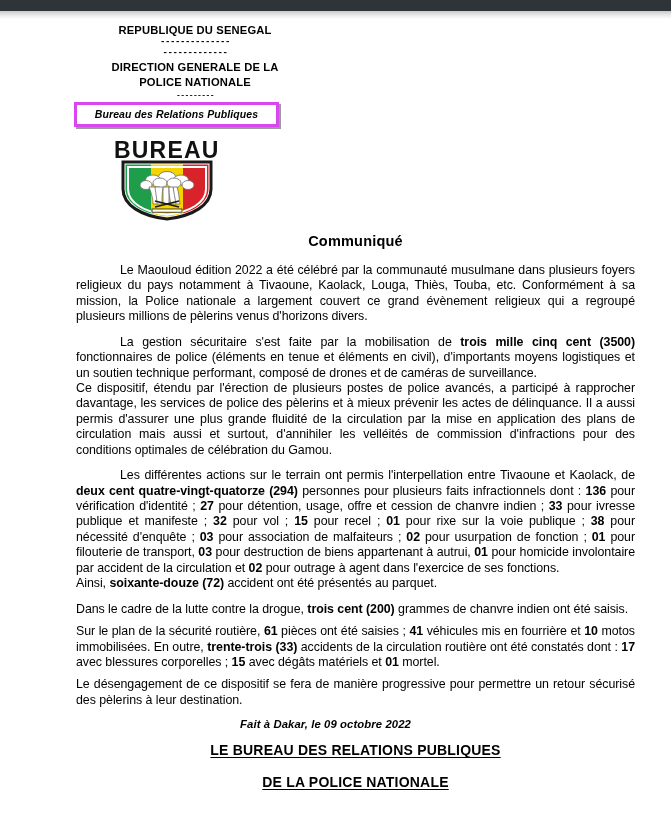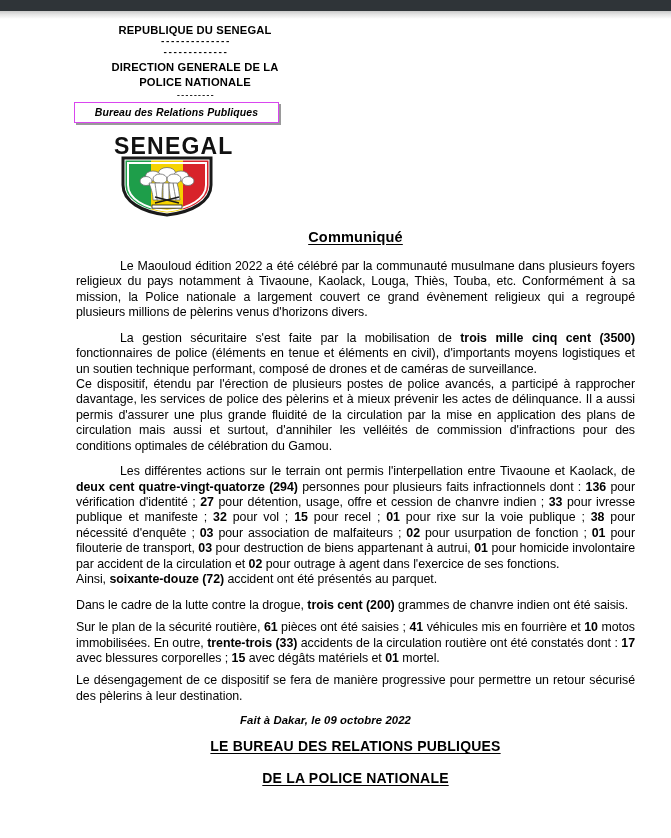--- a/index.html
+++ b/index.html
@@ -64,21 +64,21 @@
   }
   .lh-sep.short { letter-spacing: -0.6px; font-size: 8px; }
 
   #bureau-box-wrap {
     padding-left: 58px;
     margin-top: 3px;
     width: 300px;
   }
   #bureau-box {
     display: block;
-    border: 1px solid #d946ef;
+    border: 3px solid #d946ef;
     background: #ffffff;
     box-shadow: 2px 2px 0 0 #9a9a9a;
     padding: 3px 6px 4px 6px;
     text-align: center;
     font-size: 10.5px;
     font-style: italic;
     font-weight: bold;
     letter-spacing: 0.1px;
     width: 205px;
   }
@@ -105,21 +105,20 @@
 
   
   #communique-body {
     padding: 0 52px 0 60px;
     margin-top: 12px;
   }
   #communique-title {
     text-align: center;
     font-size: 14.5px;
     font-weight: bold;
-    text-decoration: underline;
     text-underline-offset: 2px;
     margin-bottom: 14px;
     letter-spacing: 0.2px;
   }
   p.para {
     margin: 0 0 10px 0;
     font-size: 12.4px;
     line-height: 1.245;
     text-align: justify;
     text-justify: inter-word;
@@ -166,21 +165,21 @@
     <div class="lh-line two-line">DIRECTION GENERALE DE LA</div>
     <div class="lh-line two-line">POLICE NATIONALE</div>
     <div class="lh-sep short">---------</div>
   </div>
 
   <div id="bureau-box-wrap">
     <div id="bureau-box">Bureau des Relations Publiques</div>
   </div>
 
   <div id="police-logo">
-    <div id="police-logo-wordmark">SENEGAL</div>
+    <div id="police-logo-wordmark">BUREAU</div>
     <svg id="police-shield-svg" width="96" height="62" viewBox="0 0 96 62">
 
       <path d="M4 3 H92 V30 C92 46 74 57 48 60 C22 57 4 46 4 30 Z" fill="#ffffff" stroke="#1a1a1a" stroke-width="3"></path>
 
       <defs>
         <clipPath id="shieldClip">
           <path d="M6.5 5.5 H89.5 V30 C89.5 44.5 72.5 54.8 48 57.6 C23.5 54.8 6.5 44.5 6.5 30 Z"></path>
         </clipPath>
       </defs>
       <g clip-path="url(#shieldClip)">

